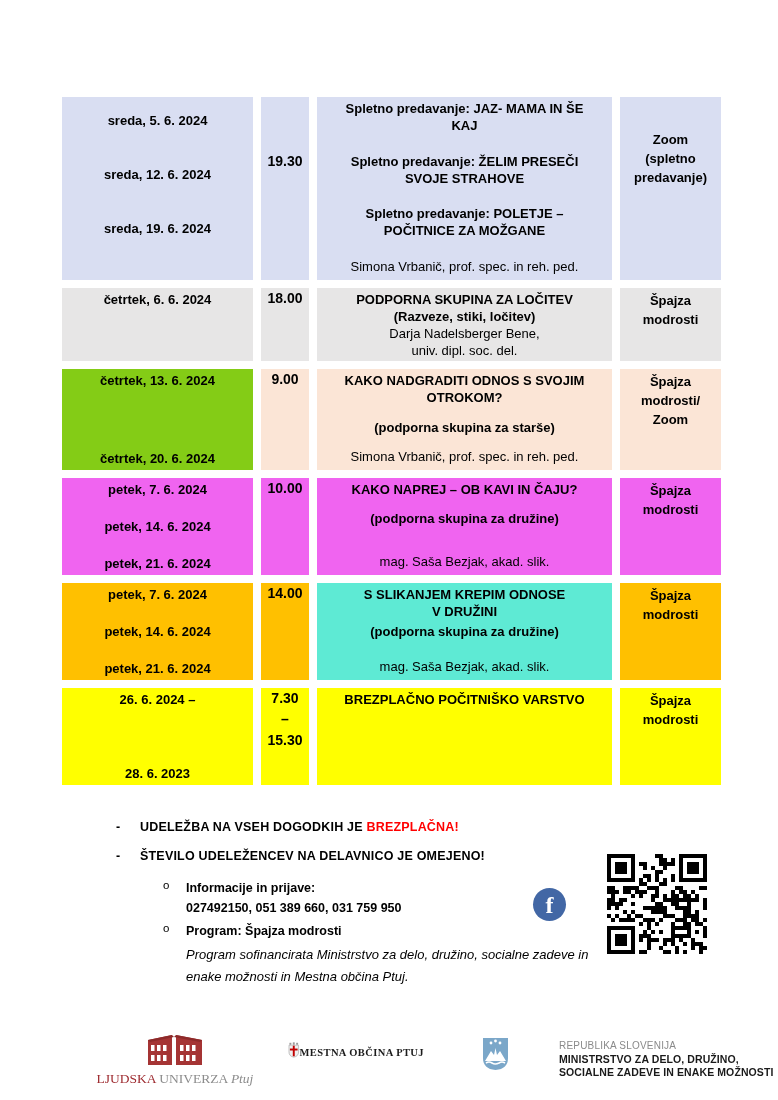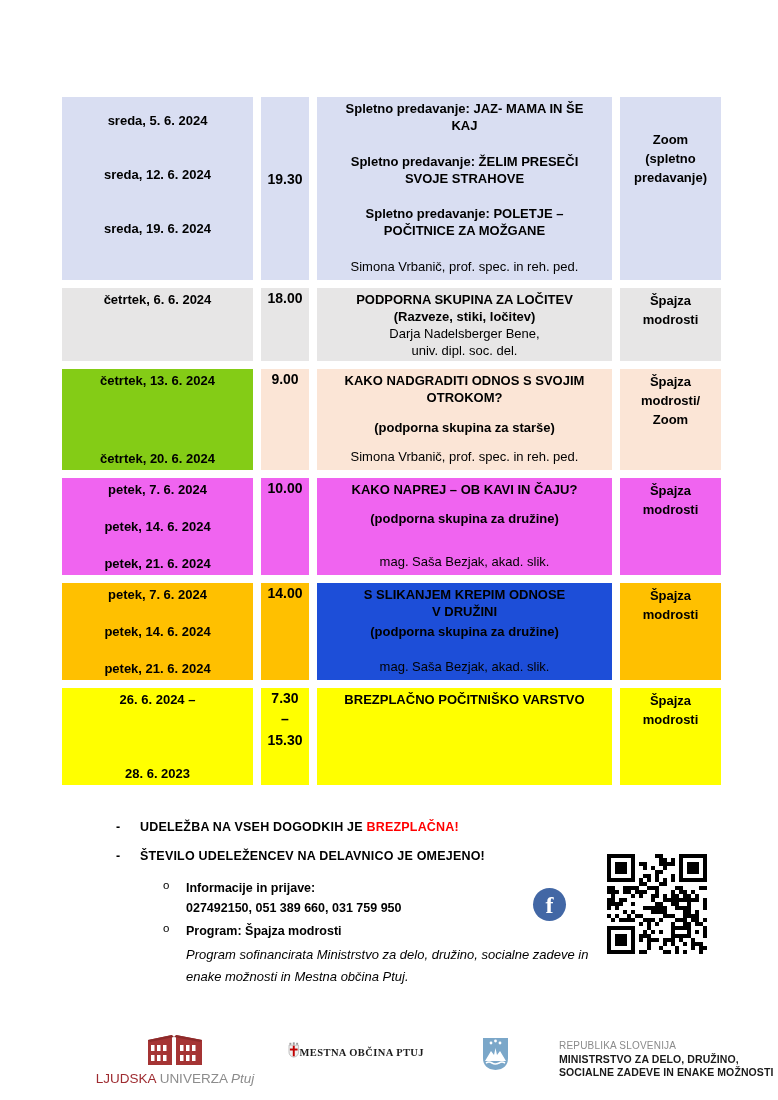--- a/index.html
+++ b/index.html
@@ -17,21 +17,21 @@
     gap:8px;
   }
   .cell {
     display:flex; flex-direction:column; align-items:center; justify-content:space-between;
     text-align:center; box-sizing:border-box;
   }
   .dates { font-weight:700; font-size:13px; gap:12px; padding:4px 6px; }
   .dates.row-0 { justify-content:flex-start; padding-top:16px; gap:39px; }
   .dates.row-5 { gap:20px; }
   .time { font-weight:700; font-size:14px; white-space:pre-line; line-height:1.5; }
-  .time.row-0 { justify-content:flex-start; padding-top:72px; }
+  .time.row-0 { justify-content:flex-start; padding-top:54px; }
   .content { font-size:13px; line-height:1.3; padding:4px 8px; }
   .content .line { white-space:pre-line; }
   .content .b { font-weight:700; }
   .content .gap { margin-top:15px; }
   .content.row-0 .gap { margin-top:17px; }
   .loc { font-weight:700; font-size:13px; white-space:pre-line; line-height:1.45; padding:4px 4px; }
   .loc.row-0 { justify-content:flex-start; padding-top:34px; }
 
   
   .notes { position:absolute; left:116px; top:820px; width:545px; }
@@ -48,21 +48,21 @@
   
   .fb-icon {
     position:absolute; left:533px; top:888px; width:33px; height:33px; border-radius:50%;
     color:#fff; display:flex; align-items:center; justify-content:center;
     font-family:"Liberation Serif", serif; font-weight:700; font-size:24px; line-height:1;
   }
   .qr { position:absolute; left:604px; top:851px; width:106px; height:106px; background:#fff; }
 
   
   .logo-lu { position:absolute; left:96px; top:1032px; width:158px; display:flex; flex-direction:column; align-items:center; }
-  .logo-lu .caption { font-family:Liberation Sans, sans-serif; font-size:13.5px; margin-top:5px; white-space:nowrap; }
+  .logo-lu .caption { font-family:Liberation Serif, serif; font-size:13.5px; margin-top:5px; white-space:nowrap; }
   .lu-red { color:#9e2b30; }
   .lu-gray { color:#8c8c8c; }
   .lu-italic { color:#8c8c8c; font-style:italic; }
 
   .logo-mo { position:absolute; left:288px; top:1034px; width:136px; display:flex; flex-direction:row; align-items:center; }
   .logo-mo .caption { font-family:"Liberation Serif", serif; font-weight:700; font-size:10.5px; letter-spacing:0.4px; margin-top:5px; color:#1c1c1c; white-space:nowrap; }
 
   .logo-rs { position:absolute; left:482px; top:1037px; display:flex; gap:11px; align-items:flex-start; }
   .logo-rs .txt { padding-top:2px;margin-left:39px; }
   .logo-rs .l1 { color:#8a8a8a; font-size:10px; line-height:1.35; letter-spacing:0.2px; }
@@ -130,21 +130,21 @@
         <div class="line gap">mag. Saša Bezjak, akad. slik.</div>
       </div>
       <div class="cell loc row-3" style="background: rgb(240, 100, 240);">Špajza
 modrosti</div>
       <div class="cell dates row-4" style="background: rgb(255, 192, 0);">
         <div>petek, 7. 6. 2024</div>
         <div>petek, 14. 6. 2024</div>
         <div>petek, 21. 6. 2024</div>
       </div>
       <div class="cell time row-4" style="background: rgb(255, 192, 0);">14.00</div>
-      <div class="cell content row-4" style="background: #1d4ed8;">
+      <div class="cell content row-4" style="background: #5eead4;">
         <div class="line b">S SLIKANJEM KREPIM ODNOSE
 V DRUŽINI</div>
         <div class="line b">(podporna skupina za družine)</div>
         <div class="line gap">mag. Saša Bezjak, akad. slik.</div>
       </div>
       <div class="cell loc row-4" style="background: rgb(255, 192, 0);">Špajza
 modrosti</div>
       <div class="cell dates row-5" style="background: rgb(255, 255, 0);">
         <div>26. 6. 2024 –</div>
         <div>28. 6. 2023</div>

